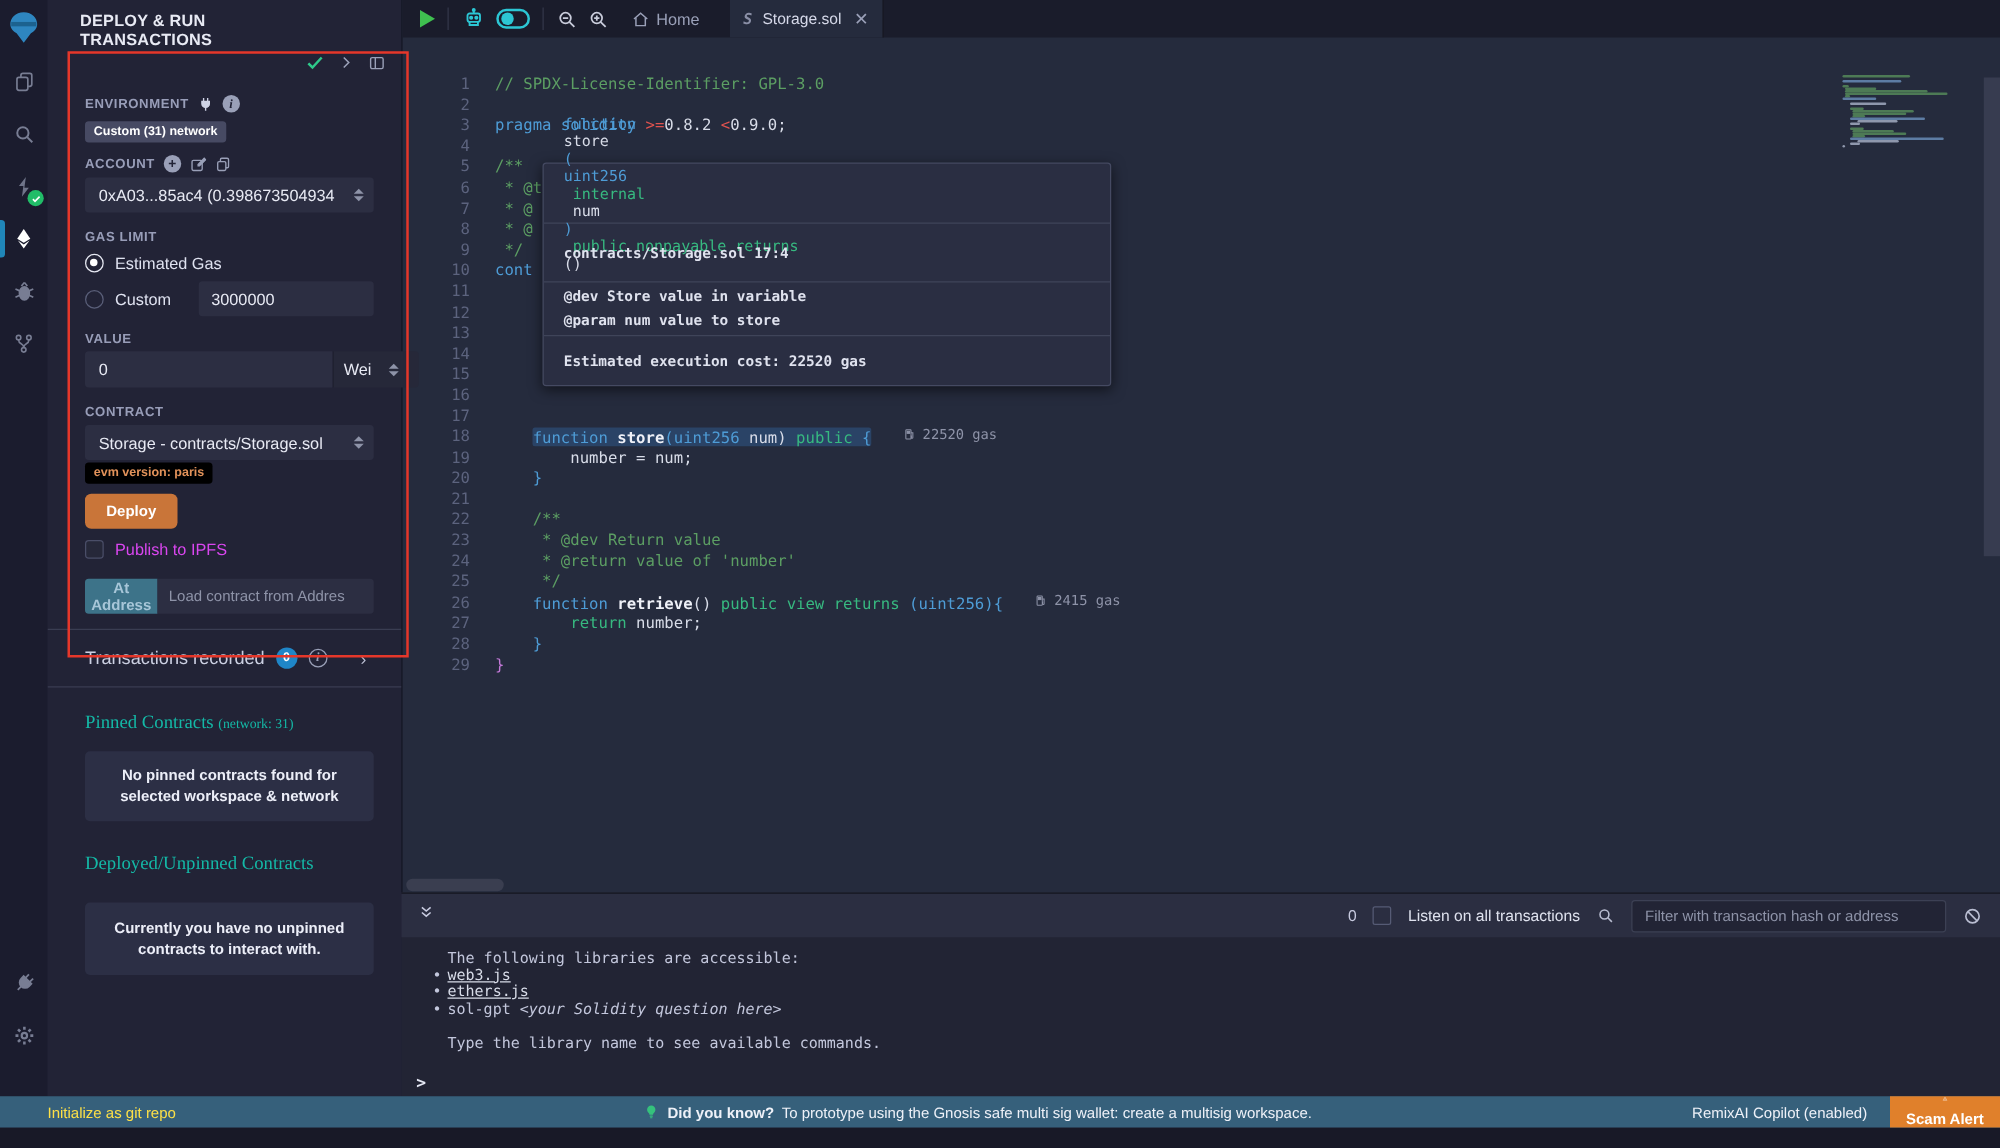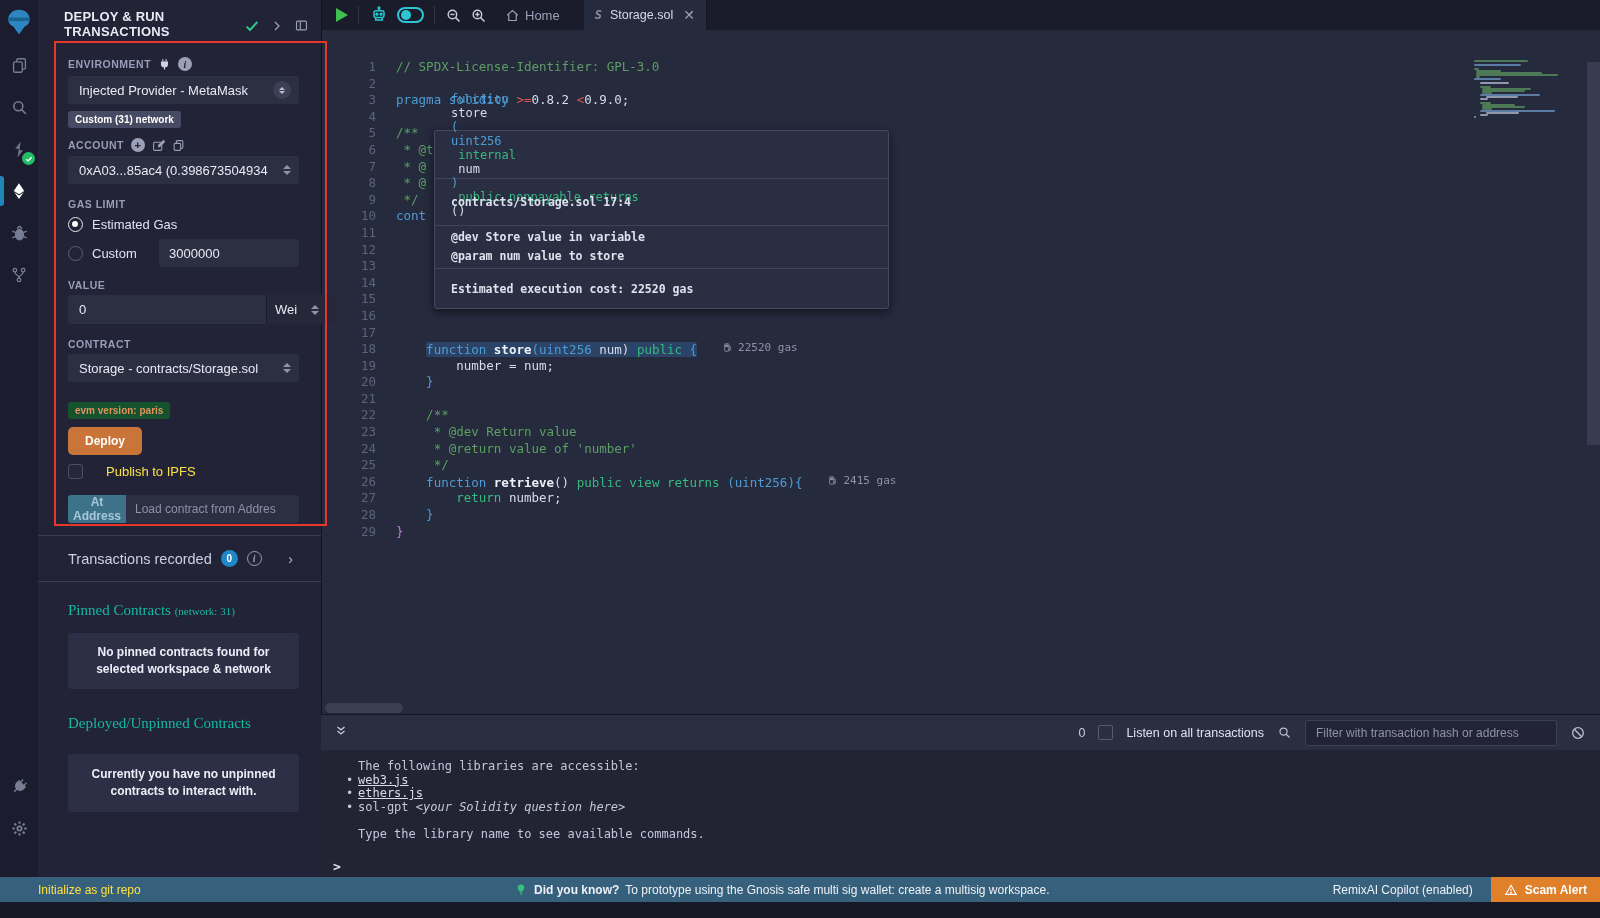--- a/index.html
+++ b/index.html
@@ -12,21 +12,21 @@
   .abar .logo { width:38px; height:44px; display:flex; align-items:center; justify-content:center; }
   .aitem { position:relative; width:38px; height:42px; display:flex; align-items:center; justify-content:center; color:#787d93; }
   .aitem svg { display:block; }
   .aitem.active { color:#ffffff; }
   .aitem .ind { position:absolute; left:0; top:6px; width:4px; height:30px; background:#2086b8; border-radius:0 3px 3px 0; }
   .abar-bottom { position:absolute; bottom:28px; left:0; width:38px; }
   .badge-check { position:absolute; right:3px; bottom:5px; width:13px; height:13px; background:#21bd68; border-radius:50%; display:flex; align-items:center; justify-content:center; }
 
   
   .spanel { position:absolute; left:38px; top:0; width:283px; height:877px; background:#222336; z-index:4; }
-  .phead { display:flex; padding:9px 12px 4px 26px; }
+  .phead { display:flex; padding:9px 12px 4px 26px;flex-direction:column; }
   .ptitle { font-size:13px; font-weight:bold; color:#e8eaf4; line-height:15px; letter-spacing:.2px; }
   .phead-icons { margin-left:auto; display:flex; gap:11px; align-items:center; margin-top:3px; color:#9aa0b8; }
   .red-box { position:absolute; left:16px; top:41px; width:273px; height:485px; border:2px solid #e5372a; z-index:30; pointer-events:none; }
   .pbody { padding:14px 22px 0 30px; }
   .lab { font-size:10.5px; font-weight:bold; letter-spacing:.5px; color:#989db8; display:flex; align-items:center; gap:7px; }
   .sel-box { margin-top:5px; height:28px; background:#2c2e42; border-radius:3px; display:flex; align-items:center; padding:0 8px 0 11px; font-size:13px; color:#e8eaf4; overflow:hidden; white-space:nowrap; }
   .sel-box .grow { flex:1; overflow:hidden; text-overflow:clip; white-space:nowrap; }
   .caret { display:flex; flex-direction:column; gap:2px; align-items:center; margin-left:6px; flex:none; }
   .caret i { width:0; height:0; border-left:4px solid transparent; border-right:4px solid transparent; }
   .caret .up { border-bottom:4px solid #8e93a8; }
@@ -39,23 +39,23 @@
   .row-icons { display:flex; gap:7px; align-items:center; color:#9aa0b8; }
   .radio-row { display:flex; align-items:center; gap:9px; margin-top:7px; font-size:13px; color:#dfe2f0; }
   .radio { width:15px; height:15px; border-radius:50%; border:1.5px solid #5a5f79; flex:none; }
   .radio.on { border-color:#e6e8f2; position:relative; }
   .radio.on:after { content:""; position:absolute; left:3px; top:3px; width:6px; height:6px; background:#fff; border-radius:50%; }
   .gas-input { margin-left:auto; width:140px; height:28px; background:#2c2e42; border:none; border-radius:3px; color:#e8eaf4; font-size:13px; padding:0 10px; font-family:"Liberation Sans",sans-serif; }
   .val-row { margin-top:4px; display:flex; height:29px; }
   .val-input { flex:1; background:#2c2e42; border:none; border-radius:3px 0 0 3px; color:#e8eaf4; font-size:13px; padding:0 11px; font-family:"Liberation Sans",sans-serif; }
   .unit-box { width:84px; background:#262839; border-radius:0 3px 3px 0; border-left:1px solid #1c1d2c; display:flex; align-items:center; justify-content:flex-end; padding:0 8px; font-size:13px; color:#e8eaf4; }
   .unit-box span { margin-right:8px; }
-  .evm-badge { display:inline-block; margin-top:20px; background:#14532d; color:#e2925a; font-size:10px; font-weight:bold; padding:3px 7px; border-radius:3px; }
+  .evm-badge { display:inline-block; margin-top:2px; background:#000000; color:#e2925a; font-size:10px; font-weight:bold; padding:3px 7px; border-radius:3px; }
   .deploy-btn { display:block; margin-top:8px; width:74px; height:28px; background:#c97539; color:#fff; font-weight:bold; font-size:12px; border:none; border-radius:5px; font-family:"Liberation Sans",sans-serif; }
-  .chk-row { margin-top:9px; display:flex; align-items:center; gap:23px; font-size:13px; color:#fde047; }
+  .chk-row { margin-top:9px; display:flex; align-items:center; gap:9px; font-size:13px; color:#d946ef; }
   .chk { width:15px; height:15px; border:1px solid #4a4e68; border-radius:3px; background:#262839; flex:none; }
   .ataddr-row { margin-top:16px; display:flex; height:28px; }
   .ataddr-btn { width:92px; background:#3d7389; color:#a7c6d8; font-weight:bold; font-size:12px; border:none; border-radius:3px 0 0 3px; font-family:"Liberation Sans",sans-serif; }
   .ataddr-input { flex:1; background:#2c2e42; border:none; border-radius:0 3px 3px 0; color:#e8eaf4; font-size:12px; padding:0 9px; font-family:"Liberation Sans",sans-serif; }
   .ataddr-input::placeholder { color:#8e93a8; }
   .gas-input::placeholder, .val-input::placeholder { color:#8e93a8; }
   .hr { height:1px; background:#3a3d52; }
   .tx-row { display:flex; align-items:center; gap:9px; padding:14px 22px 14px 30px; }
   .tx-label { font-size:14.5px; color:#ccd0e2; }
   .tx-badge { width:17px; height:17px; background:#1f86c8; color:#fff; border-radius:50%; font-size:10px; font-weight:bold; display:flex; align-items:center; justify-content:center; }
@@ -116,21 +116,21 @@
   .tital { font-style:italic; }
   .tprompt { margin-top:19px; padding-left:12px; font-weight:bold; color:#e6e9f5; font-size:13px; line-height:13px; }
 
   
   .sbar { position:absolute; left:0; top:877px; width:1600px; height:25px; background:#36607b; display:flex; align-items:center; z-index:6; }
   .sbar-left { margin-left:38px; font-size:12px; color:#fde047; }
   .sbar-tip { position:absolute; left:514px; display:flex; align-items:center; gap:6px; font-size:12px; color:#eef1f8; }
   .sbar-tip b { font-weight:bold; }
   .sbar-right { margin-left:auto; display:flex; align-items:center; height:25px; }
   .copilot { font-size:12px; color:#eef1f8; margin-right:18px; }
-  .scam { height:25px; background:#e0802b; display:flex; align-items:center; gap:7px; padding:0 13px; color:#fff; font-size:12px; font-weight:bold; }
+  .scam { height:25px; background:#e0802b; display:flex; align-items:center; gap:7px; padding:0 13px; color:#fff; font-size:12px; font-weight:bold;flex-direction:column; }
   .bstrip { position:absolute; left:0; top:902px; width:1600px; height:16px; background:#181927; }
 </style>
 </head>
 <body>
 
 <div class="app">
 
   <div class="abar">
     <div class="logo">
       <svg width="28" height="30" viewBox="0 0 24 24">
@@ -238,27 +238,20 @@
     <div class="pbody">
       <div class="lab">
         <span>ENVIRONMENT</span>
         <svg width="13" height="13" viewBox="0 0 24 24" fill="none" stroke="#cfd3e6" stroke-width="2">
             <line x1="9" y1="2.5" x2="9" y2="7"></line>
             <line x1="15" y1="2.5" x2="15" y2="7"></line>
             <path d="M6.5 7.5 h11 v3.5 a5.5 5.5 0 0 1 -11 0 z" fill="#cfd3e6"></path>
             <line x1="12" y1="16.5" x2="12" y2="21.5"></line>
           </svg>
         <span style="width:14px;height:14px;background:#9aa0b8;border-radius:50%;color:#222336;font-size:10px;font-weight:bold;display:flex;align-items:center;justify-content:center;font-family:'Liberation Serif',serif;font-style:italic">i</span>
-      </div>
-      <div class="sel-box">
-        <span class="grow">Injected Provider - MetaMask</span>
-        <span class="caret-circ">
-            <i class="up"></i>
-            <i class="dn"></i>
-          </span>
       </div>
       <span class="net-badge">Custom (31) network</span>
 
       <div class="lab" style="margin-top:10px">
         <span>ACCOUNT</span>
         <span class="row-icons">
           <span style="width:14px;height:14px;background:#9aa0b8;border-radius:50%;color:#222336;font-size:11px;font-weight:bold;display:flex;align-items:center;justify-content:center;">+</span>
           <svg width="13" height="13" viewBox="0 0 24 24" fill="none" stroke="#9aa0b8" stroke-width="2">
               <rect x="3" y="6" width="15" height="15" rx="2"></rect>
               <path d="M12 12 L21 3 l2 2 -9 9 h-2 z" fill="#9aa0b8"></path>

